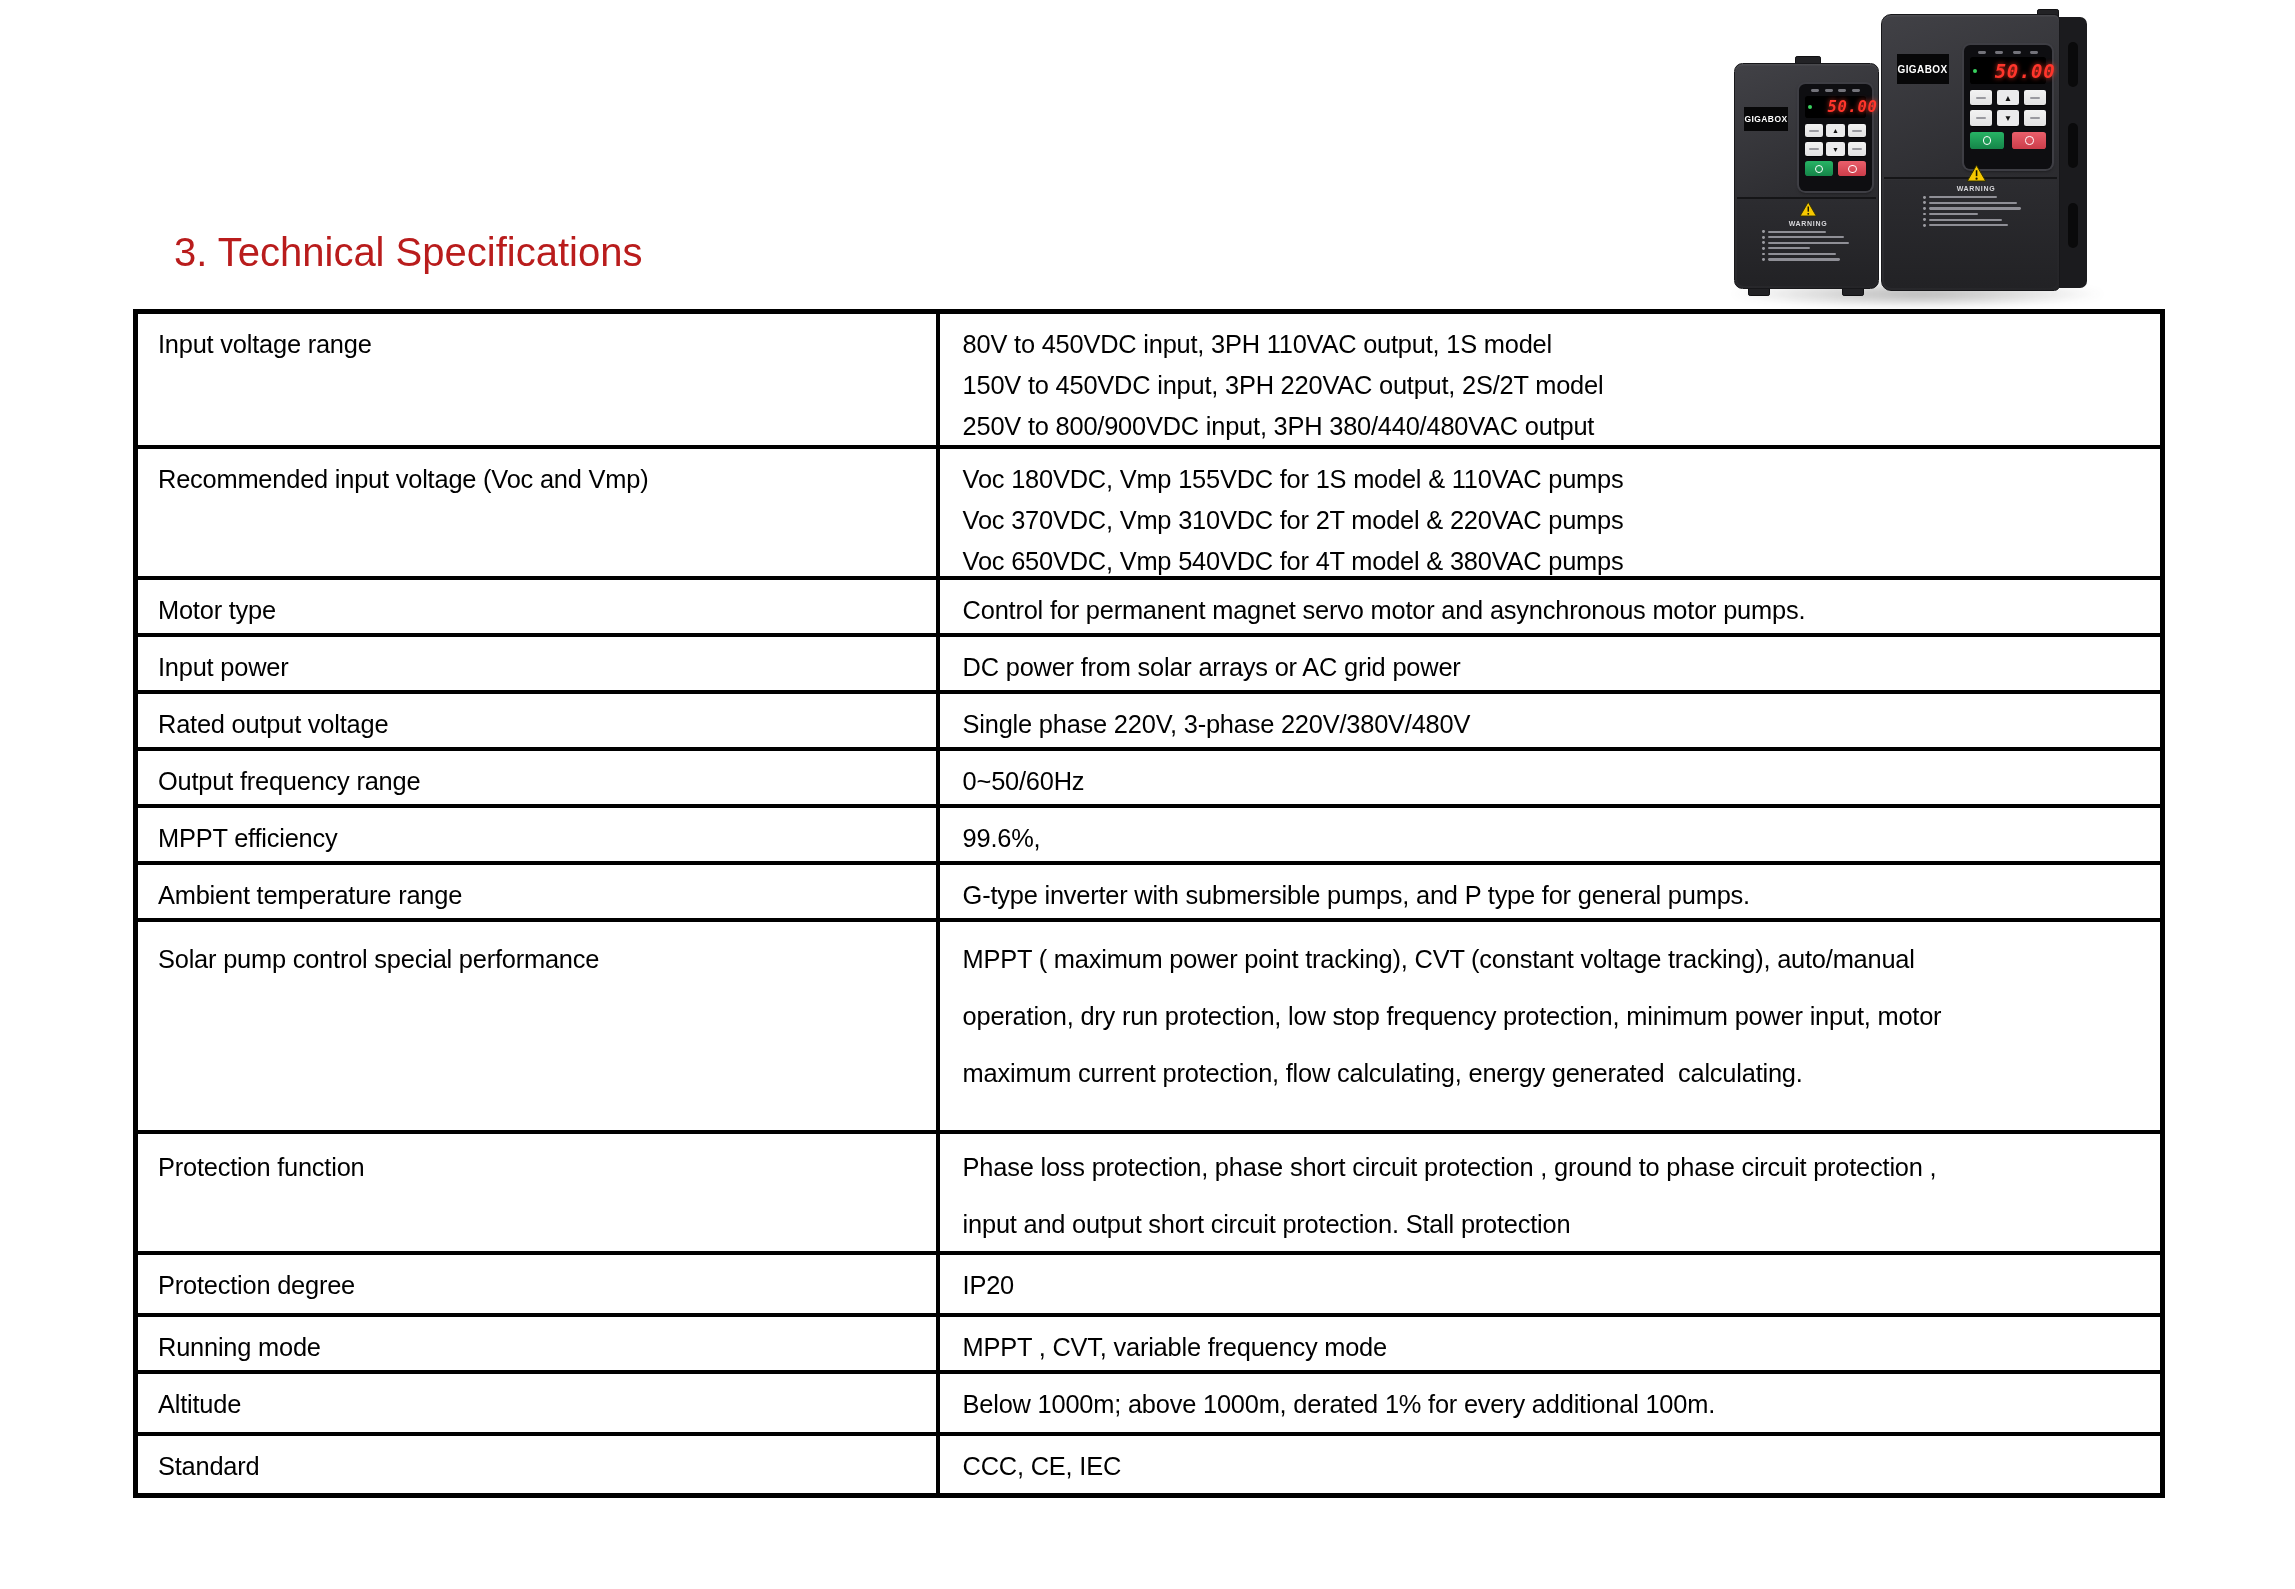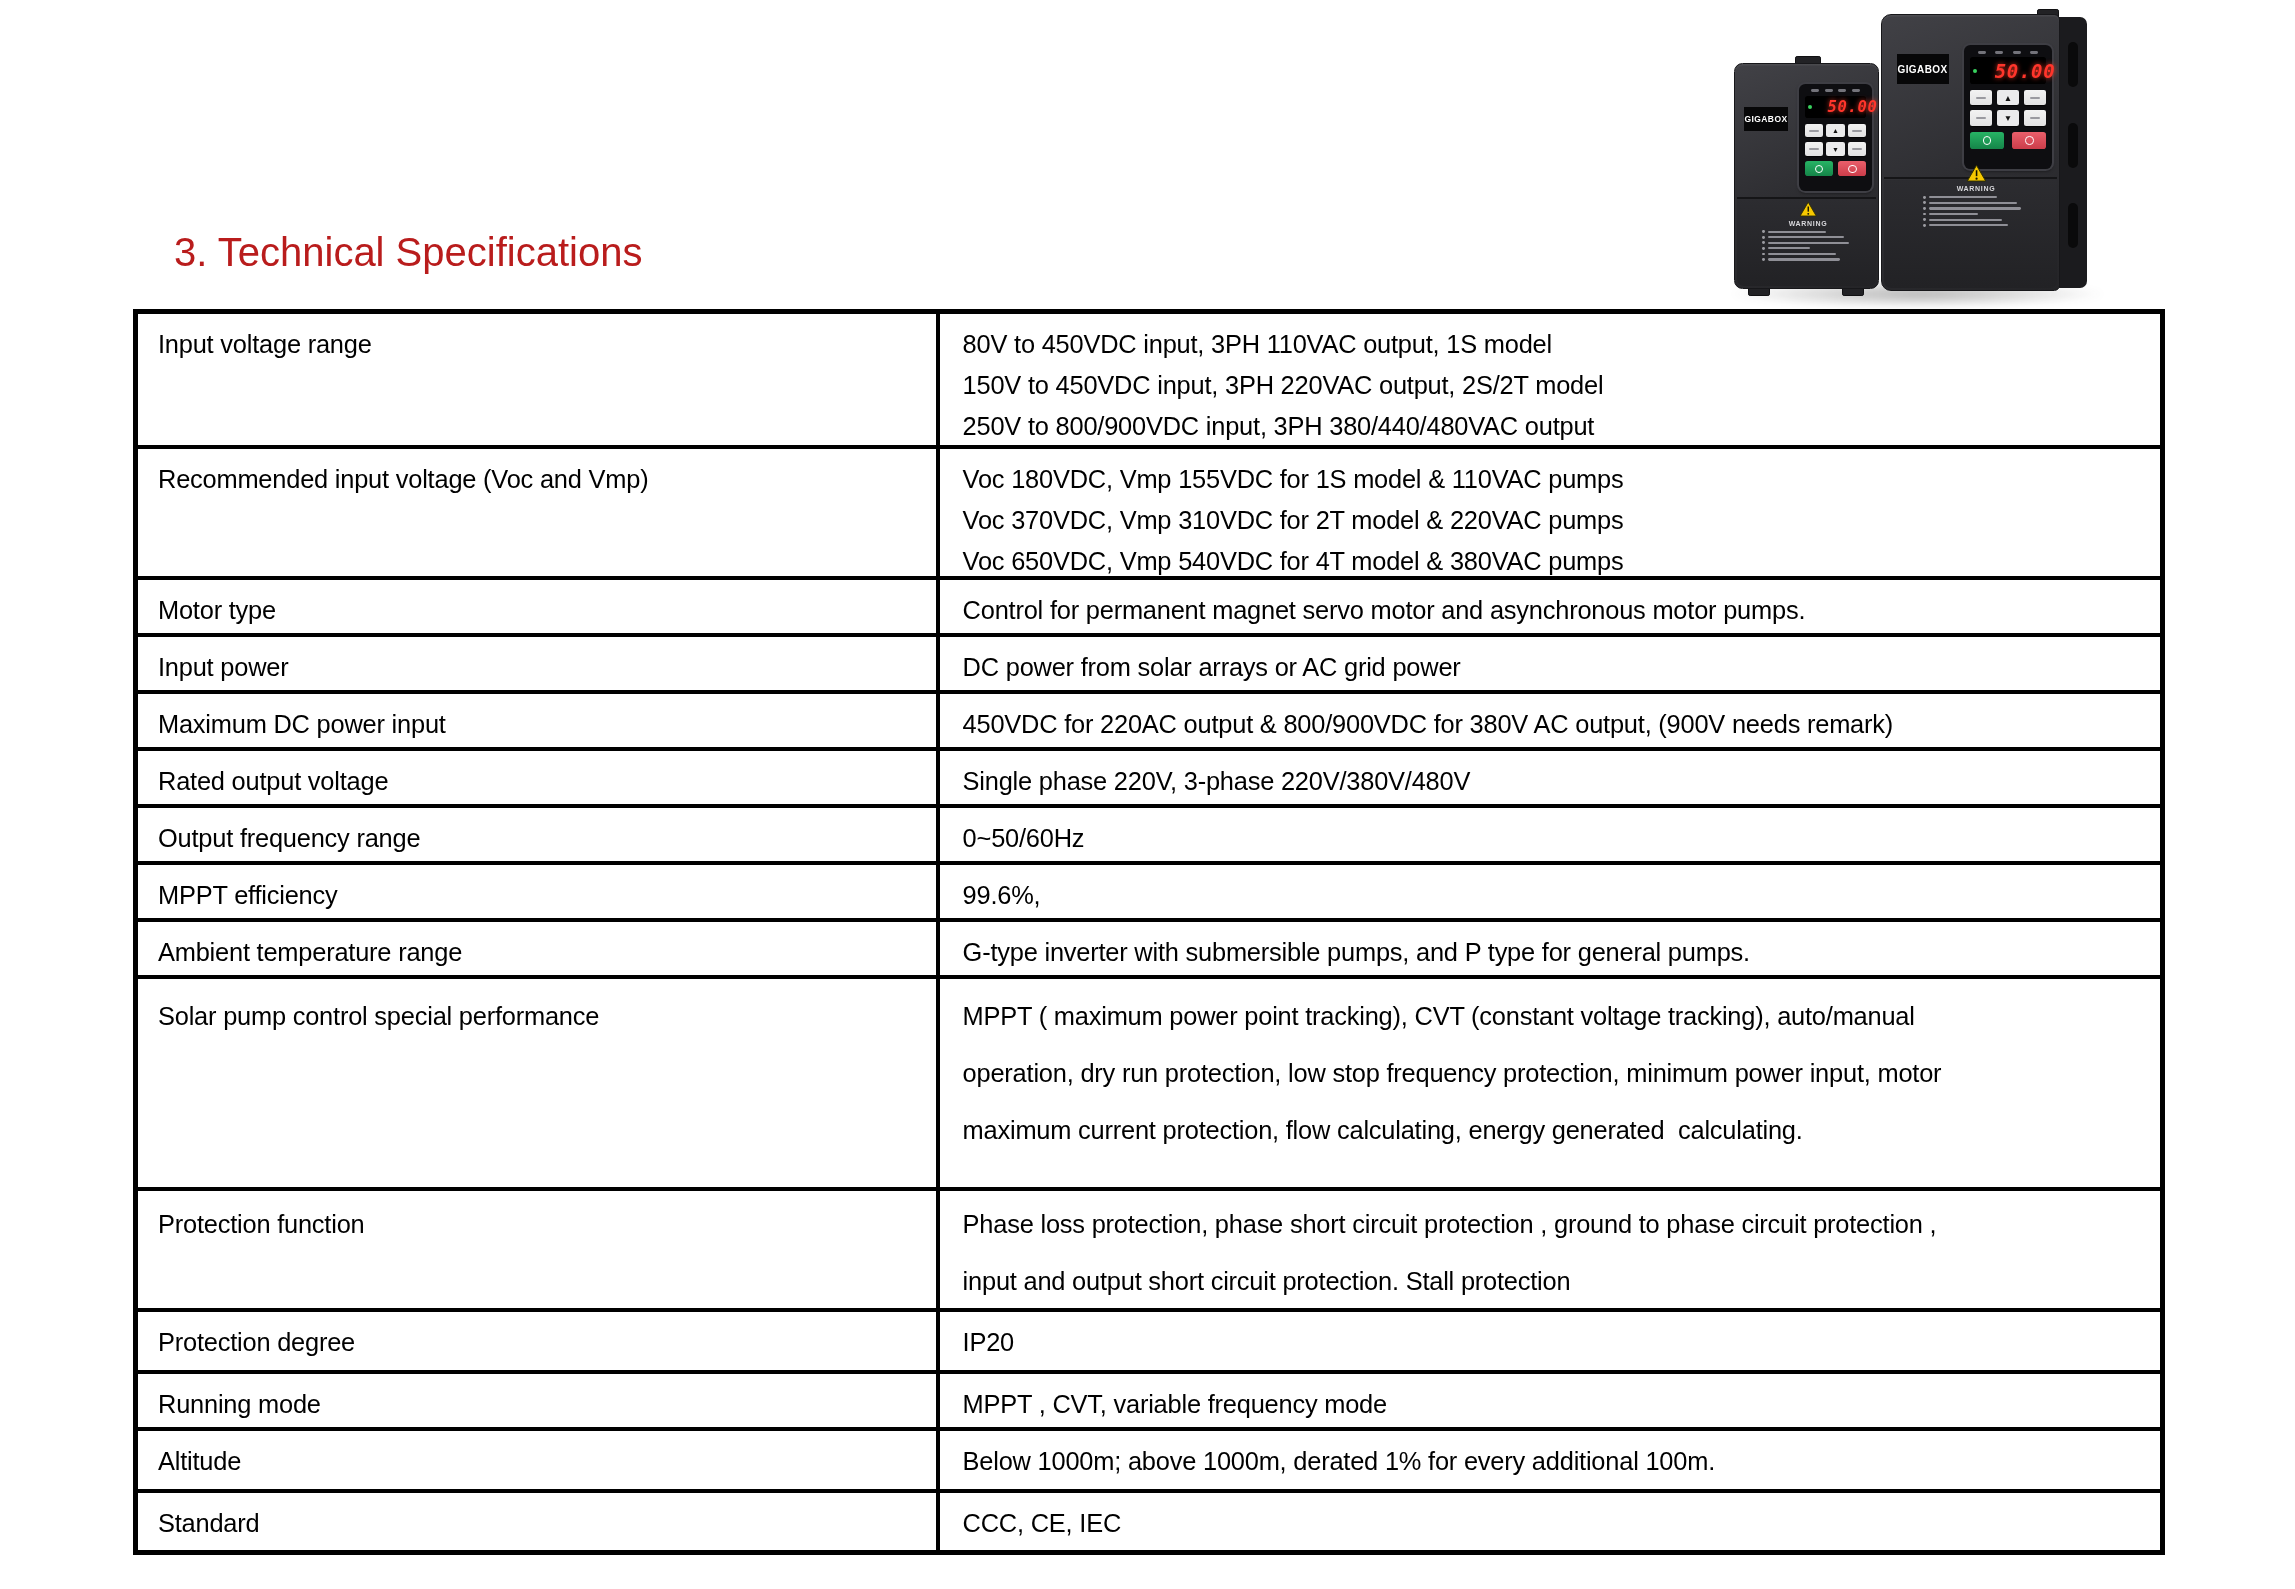--- a/index.html
+++ b/index.html
@@ -271,26 +271,20 @@
       </div>
     </div>
 
     <div class="row h-81 sp-one">
       <div class="cell label-cell">Input power</div>
       <div class="cell value-cell">
         <div class="line">DC power from solar arrays or AC grid power</div>
       </div>
     </div>
 
-    <div class="row h-81 sp-one">
-      <div class="cell label-cell">Maximum DC power input</div>
-      <div class="cell value-cell">
-        <div class="line">450VDC for 220AC output &amp; 800/900VDC for 380V AC output, (900V needs remark)</div>
-      </div>
-    </div>
 
     <div class="row h-81 sp-one">
       <div class="cell label-cell">Rated output voltage</div>
       <div class="cell value-cell">
         <div class="line">Single phase 220V, 3-phase 220V/380V/480V</div>
       </div>
     </div>
 
     <div class="row h-81 sp-one">
       <div class="cell label-cell">Output frequency range</div>

